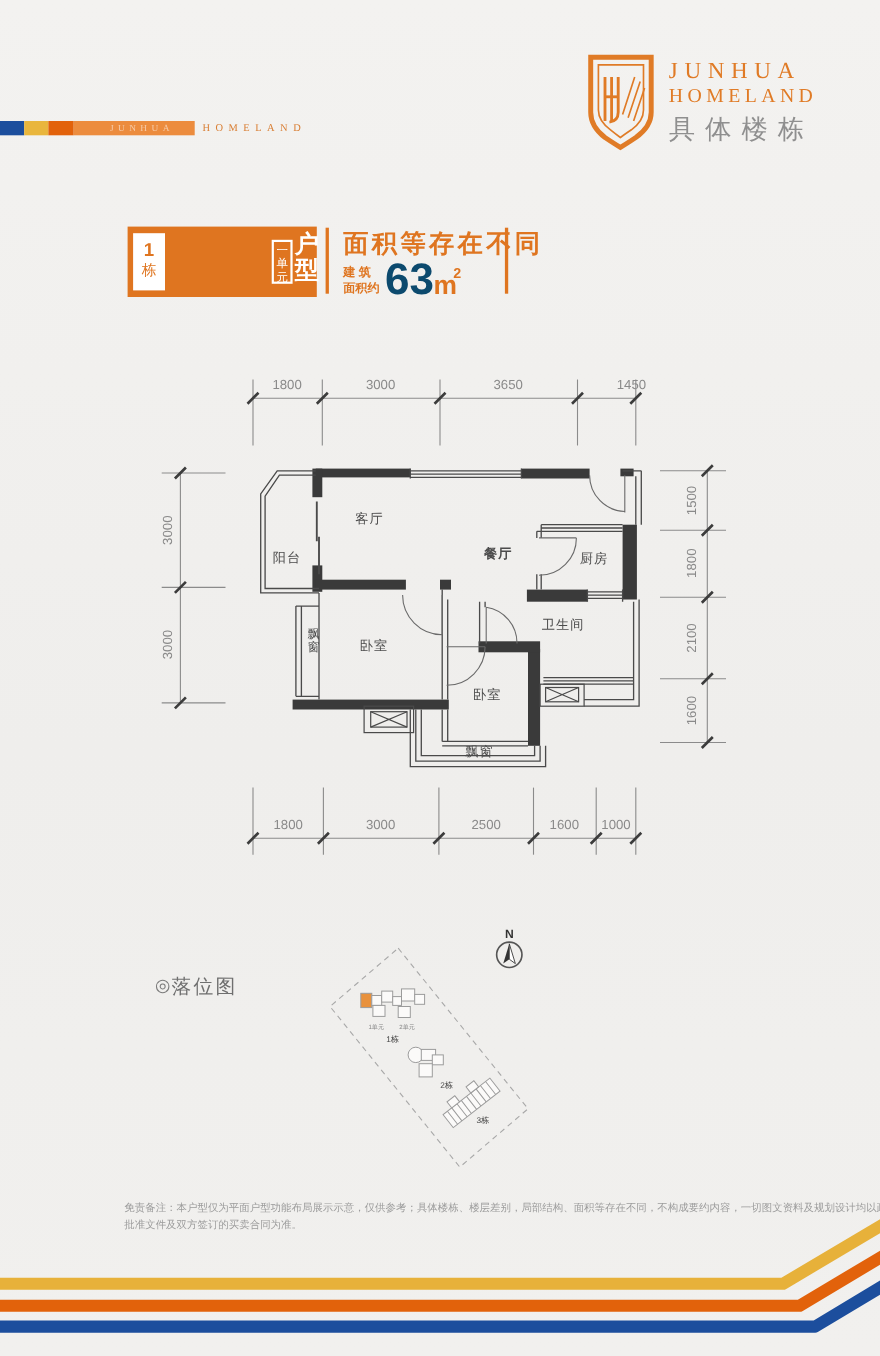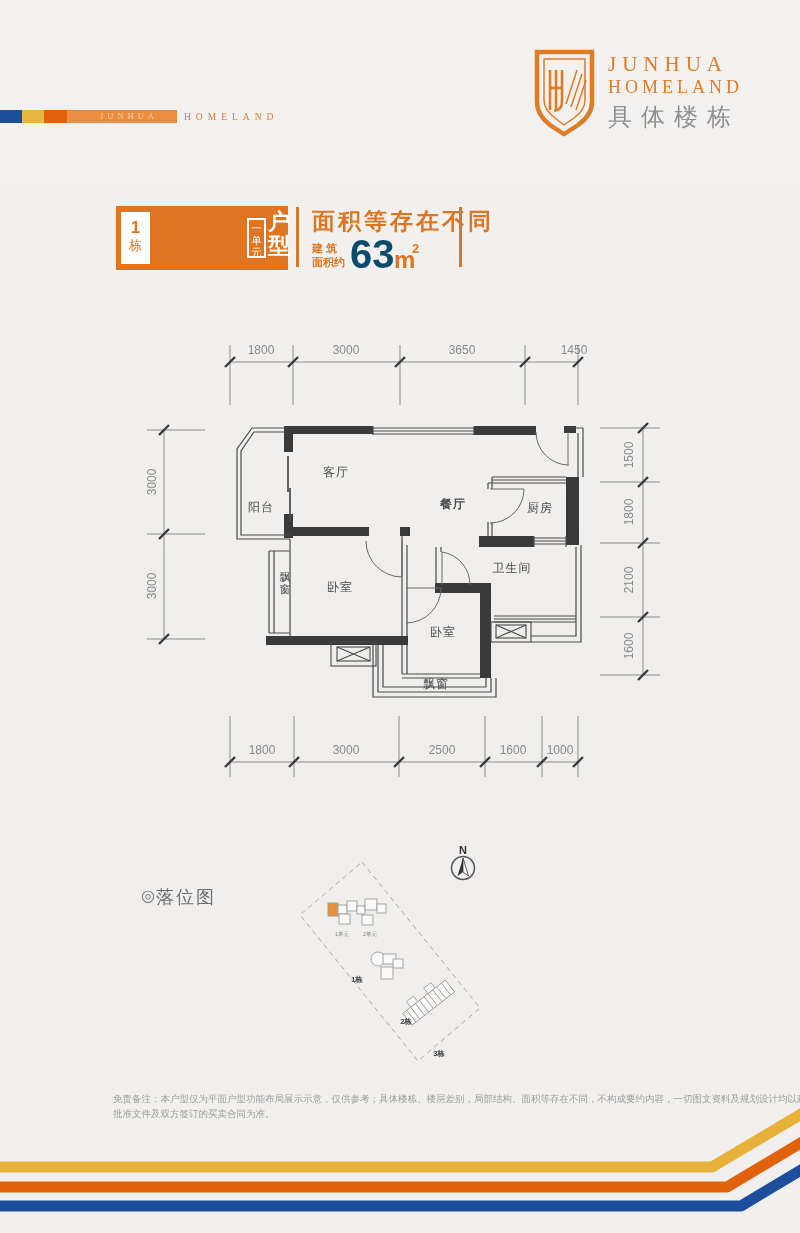--- a/index.html
+++ b/index.html
@@ -53,21 +53,21 @@
   
   .dim{font-size:12px;color:#8a8a8a;white-space:nowrap;}
   .room{font-size:12px;color:#4c4c4c;letter-spacing:1px;white-space:nowrap;}
   .room-v{font-size:11px;color:#4c4c4c;width:12px;line-height:12px;text-align:center;word-break:break-all;}
 
   
   .sec-bullet{position:absolute;left:141px;top:886px;font-size:16px;color:#7a7a7a;}
   .sec-label{position:absolute;left:156px;top:885px;font-size:18px;letter-spacing:2px;color:#6f6f6f;}
   .compass-n{font-size:11px;font-weight:bold;color:#333;}
   .site-sm{font-size:5.5px;color:#888;white-space:nowrap;}
-  .site-bld{font-size:7.5px;font-weight:bold;color:#444;white-space:nowrap;margin-top:35px;}
+  .site-bld{font-size:7.5px;font-weight:normal;color:#444;white-space:nowrap;}
 
   
   .disc{position:absolute;left:113px;top:1091px;font-size:9.5px;color:#9c9c9c;line-height:15px;white-space:nowrap;}
 </style>
 </head>
 <body>
 
 <svg class="art" width="800" height="1233" viewBox="0 0 800 1233">
 
   <g stroke="#e07b26" fill="none">

